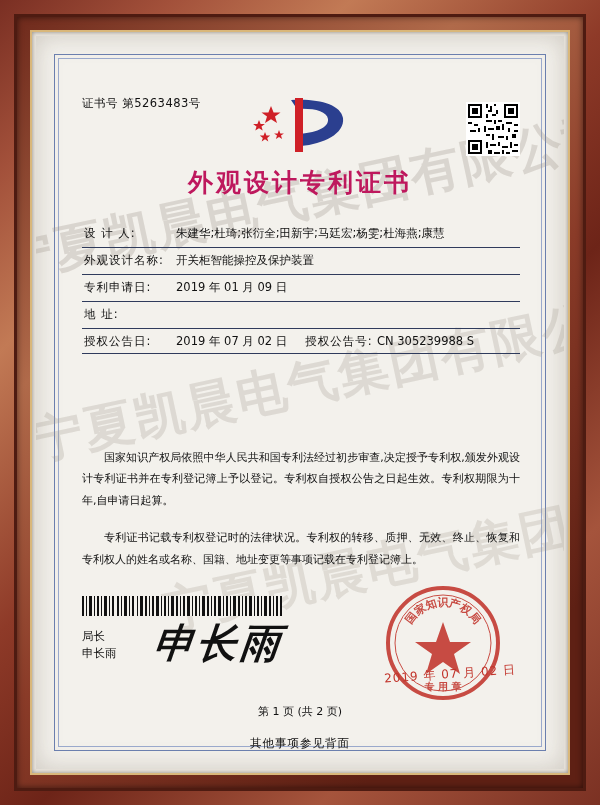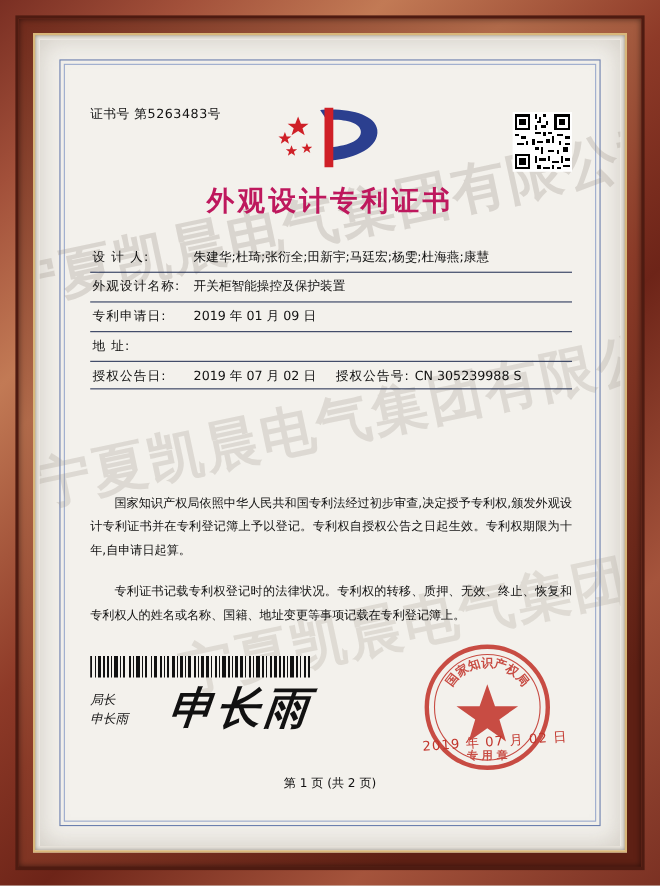--- a/index.html
+++ b/index.html
@@ -98,21 +98,21 @@
     font-size:11px;line-height:1.95;color:#111;text-align:justify;
   }
   .paras p{margin:16px 0 2px 0;text-indent:2em;}
   
   .barcode{
     position:absolute;left:46px;top:560px;width:200px;height:20px;
   }
   .barcode svg{display:block;}
   
   .sig-label{
-    position:absolute;left:46px;top:592px;font-size:11.5px;line-height:1.5;color:#111;font-style:italic;
+    position:absolute;left:46px;top:592px;font-size:11.5px;line-height:1.5;color:#111;
   }
   .sig-hand{
     position:absolute;left:118px;top:580px;
     font-family:"DejaVu Serif","Liberation Serif",serif;
     font-size:40px;font-weight:bold;font-style:italic;color:#111;
     letter-spacing:3px;transform:skewX(-6deg);
   }
   
   .seal{
     position:absolute;right:62px;top:548px;width:118px;height:118px;
@@ -346,14 +346,15 @@
             <text x="59" y="22" text-anchor="middle" transform="rotate(34 59 59)">权</text>
             <text x="59" y="22" text-anchor="middle" transform="rotate(52 59 59)">局</text>
             <text x="59" y="106" text-anchor="middle" font-size="10">专 用 章</text>
           </g>
         </g>
       </svg>
     </div>
     <div class="seal-date">2019 年 07 月 02 日</div>
 
     <div class="page-num">第 1 页 (共 2 页)</div>
+    <div class="footnote">其他事项参见背面</div>
   </div>
 </div>
 
 </body></html>

